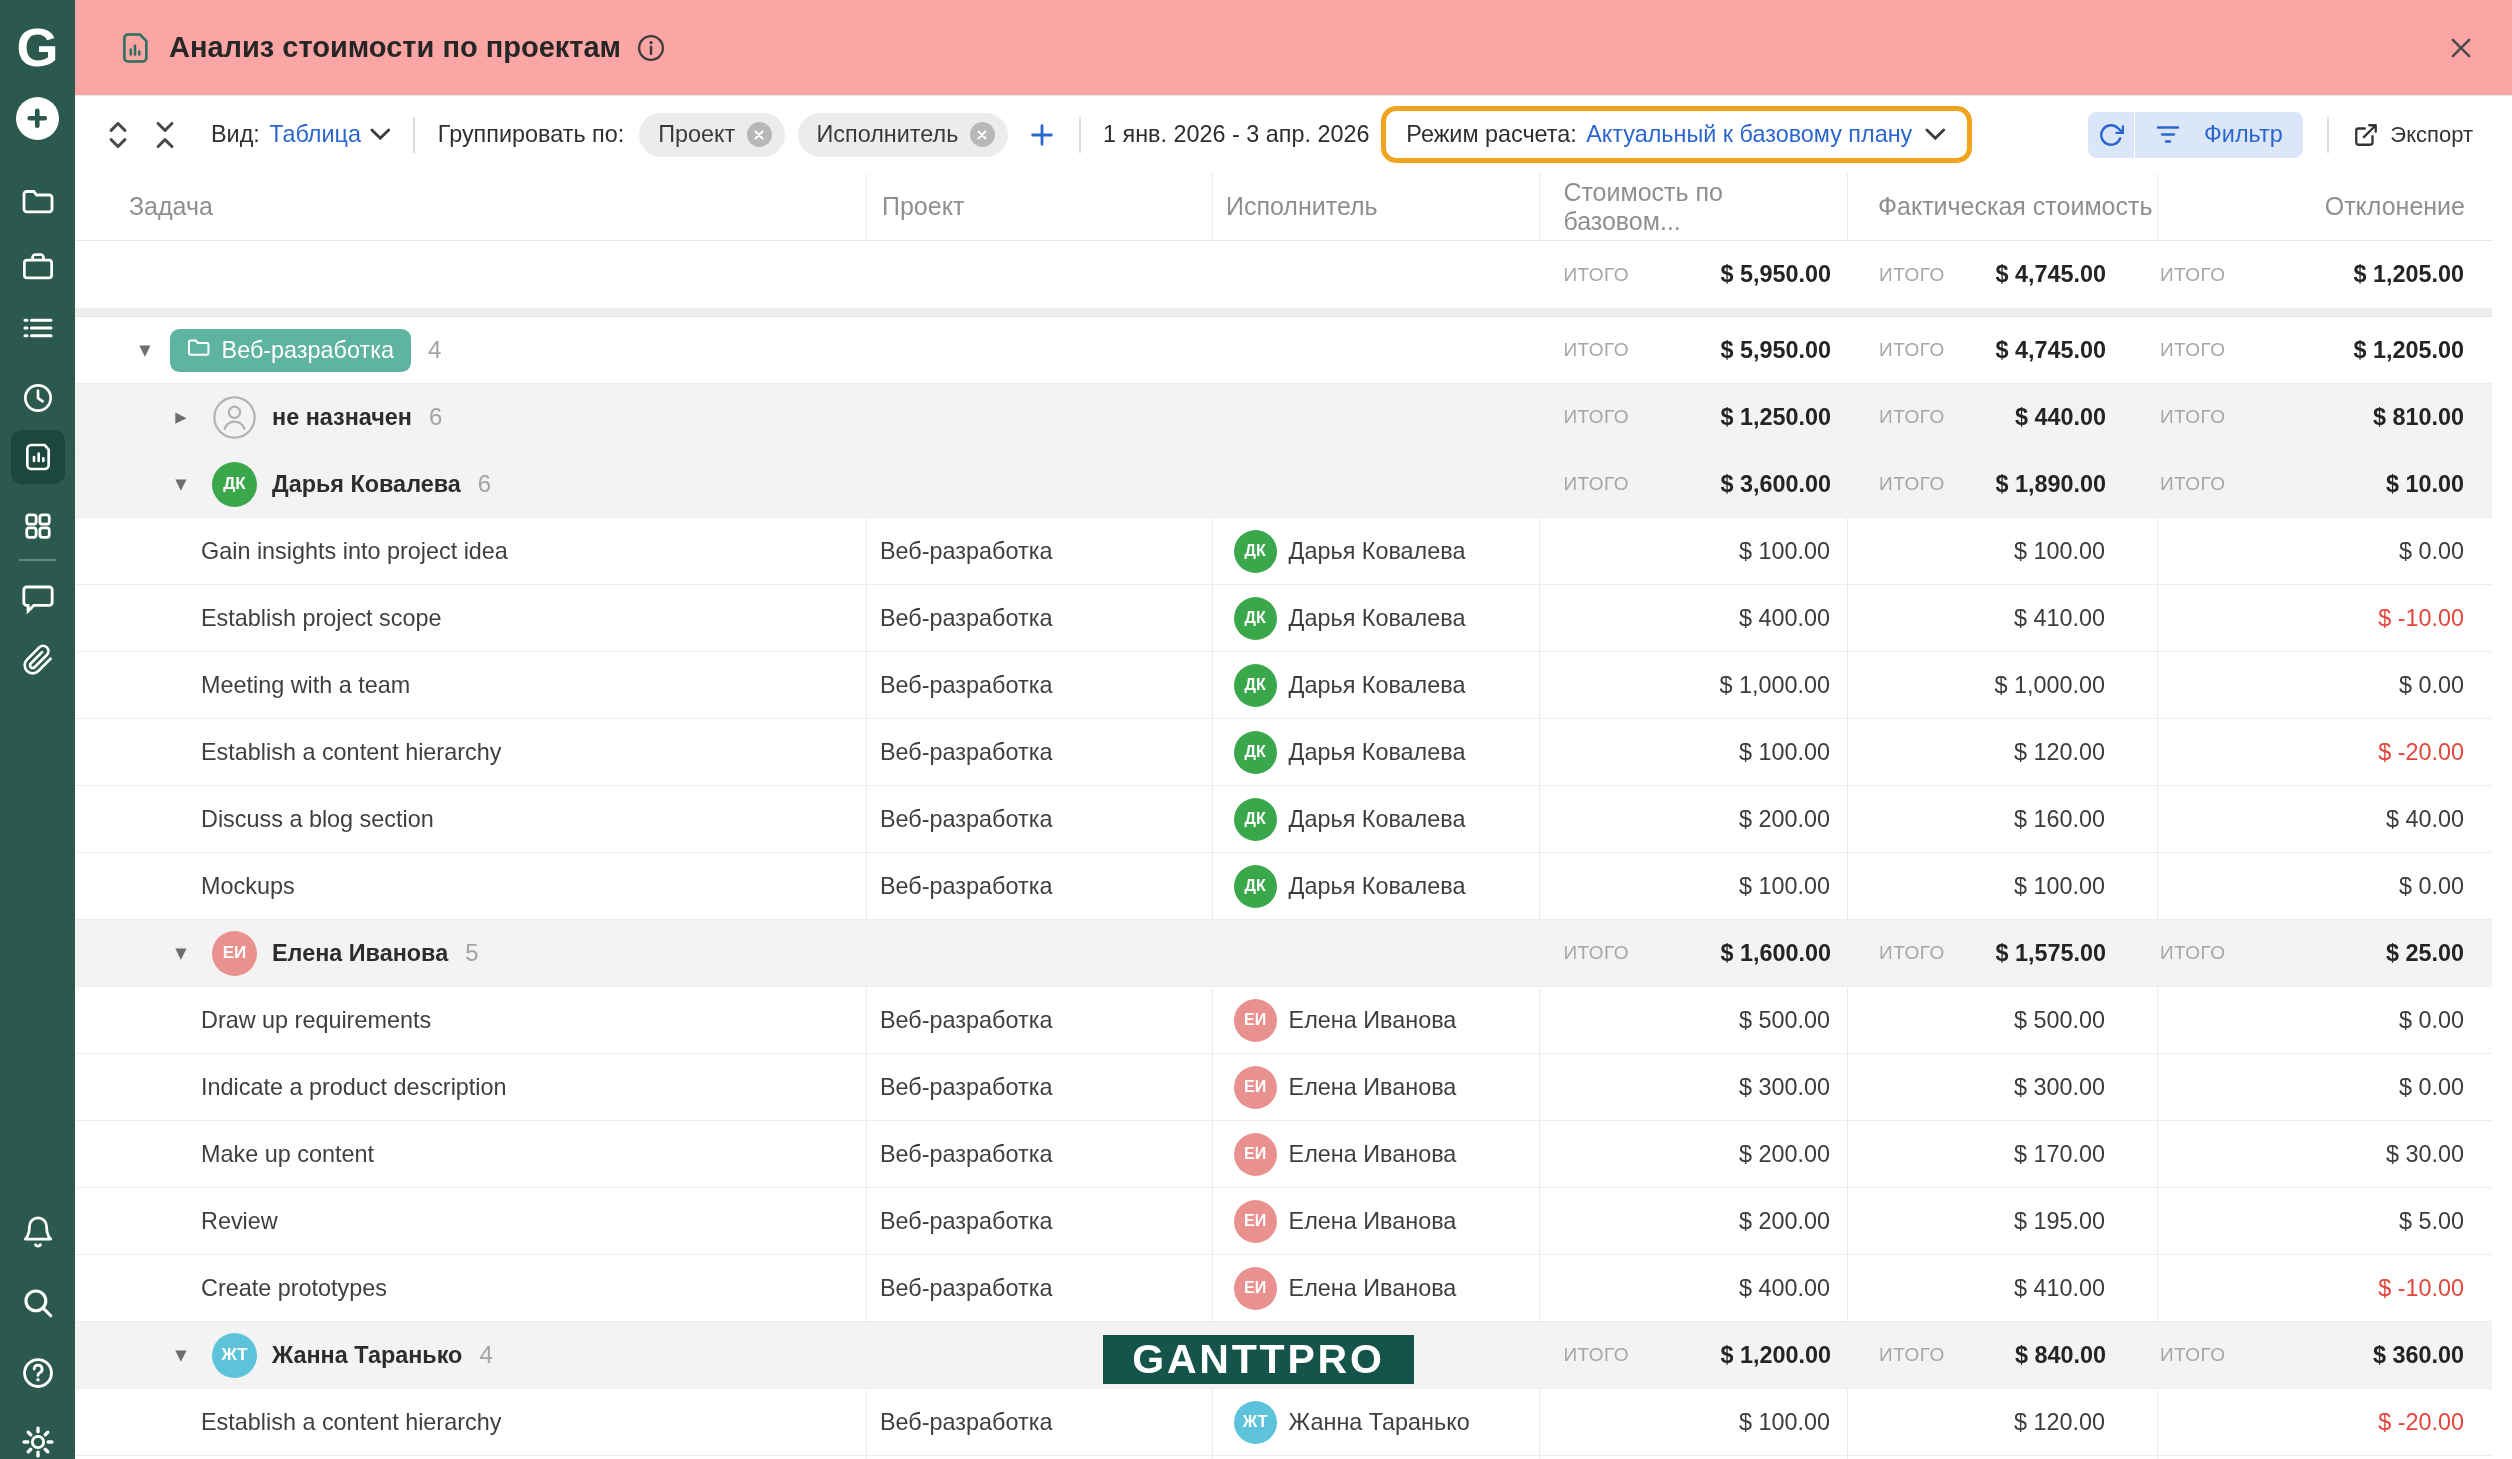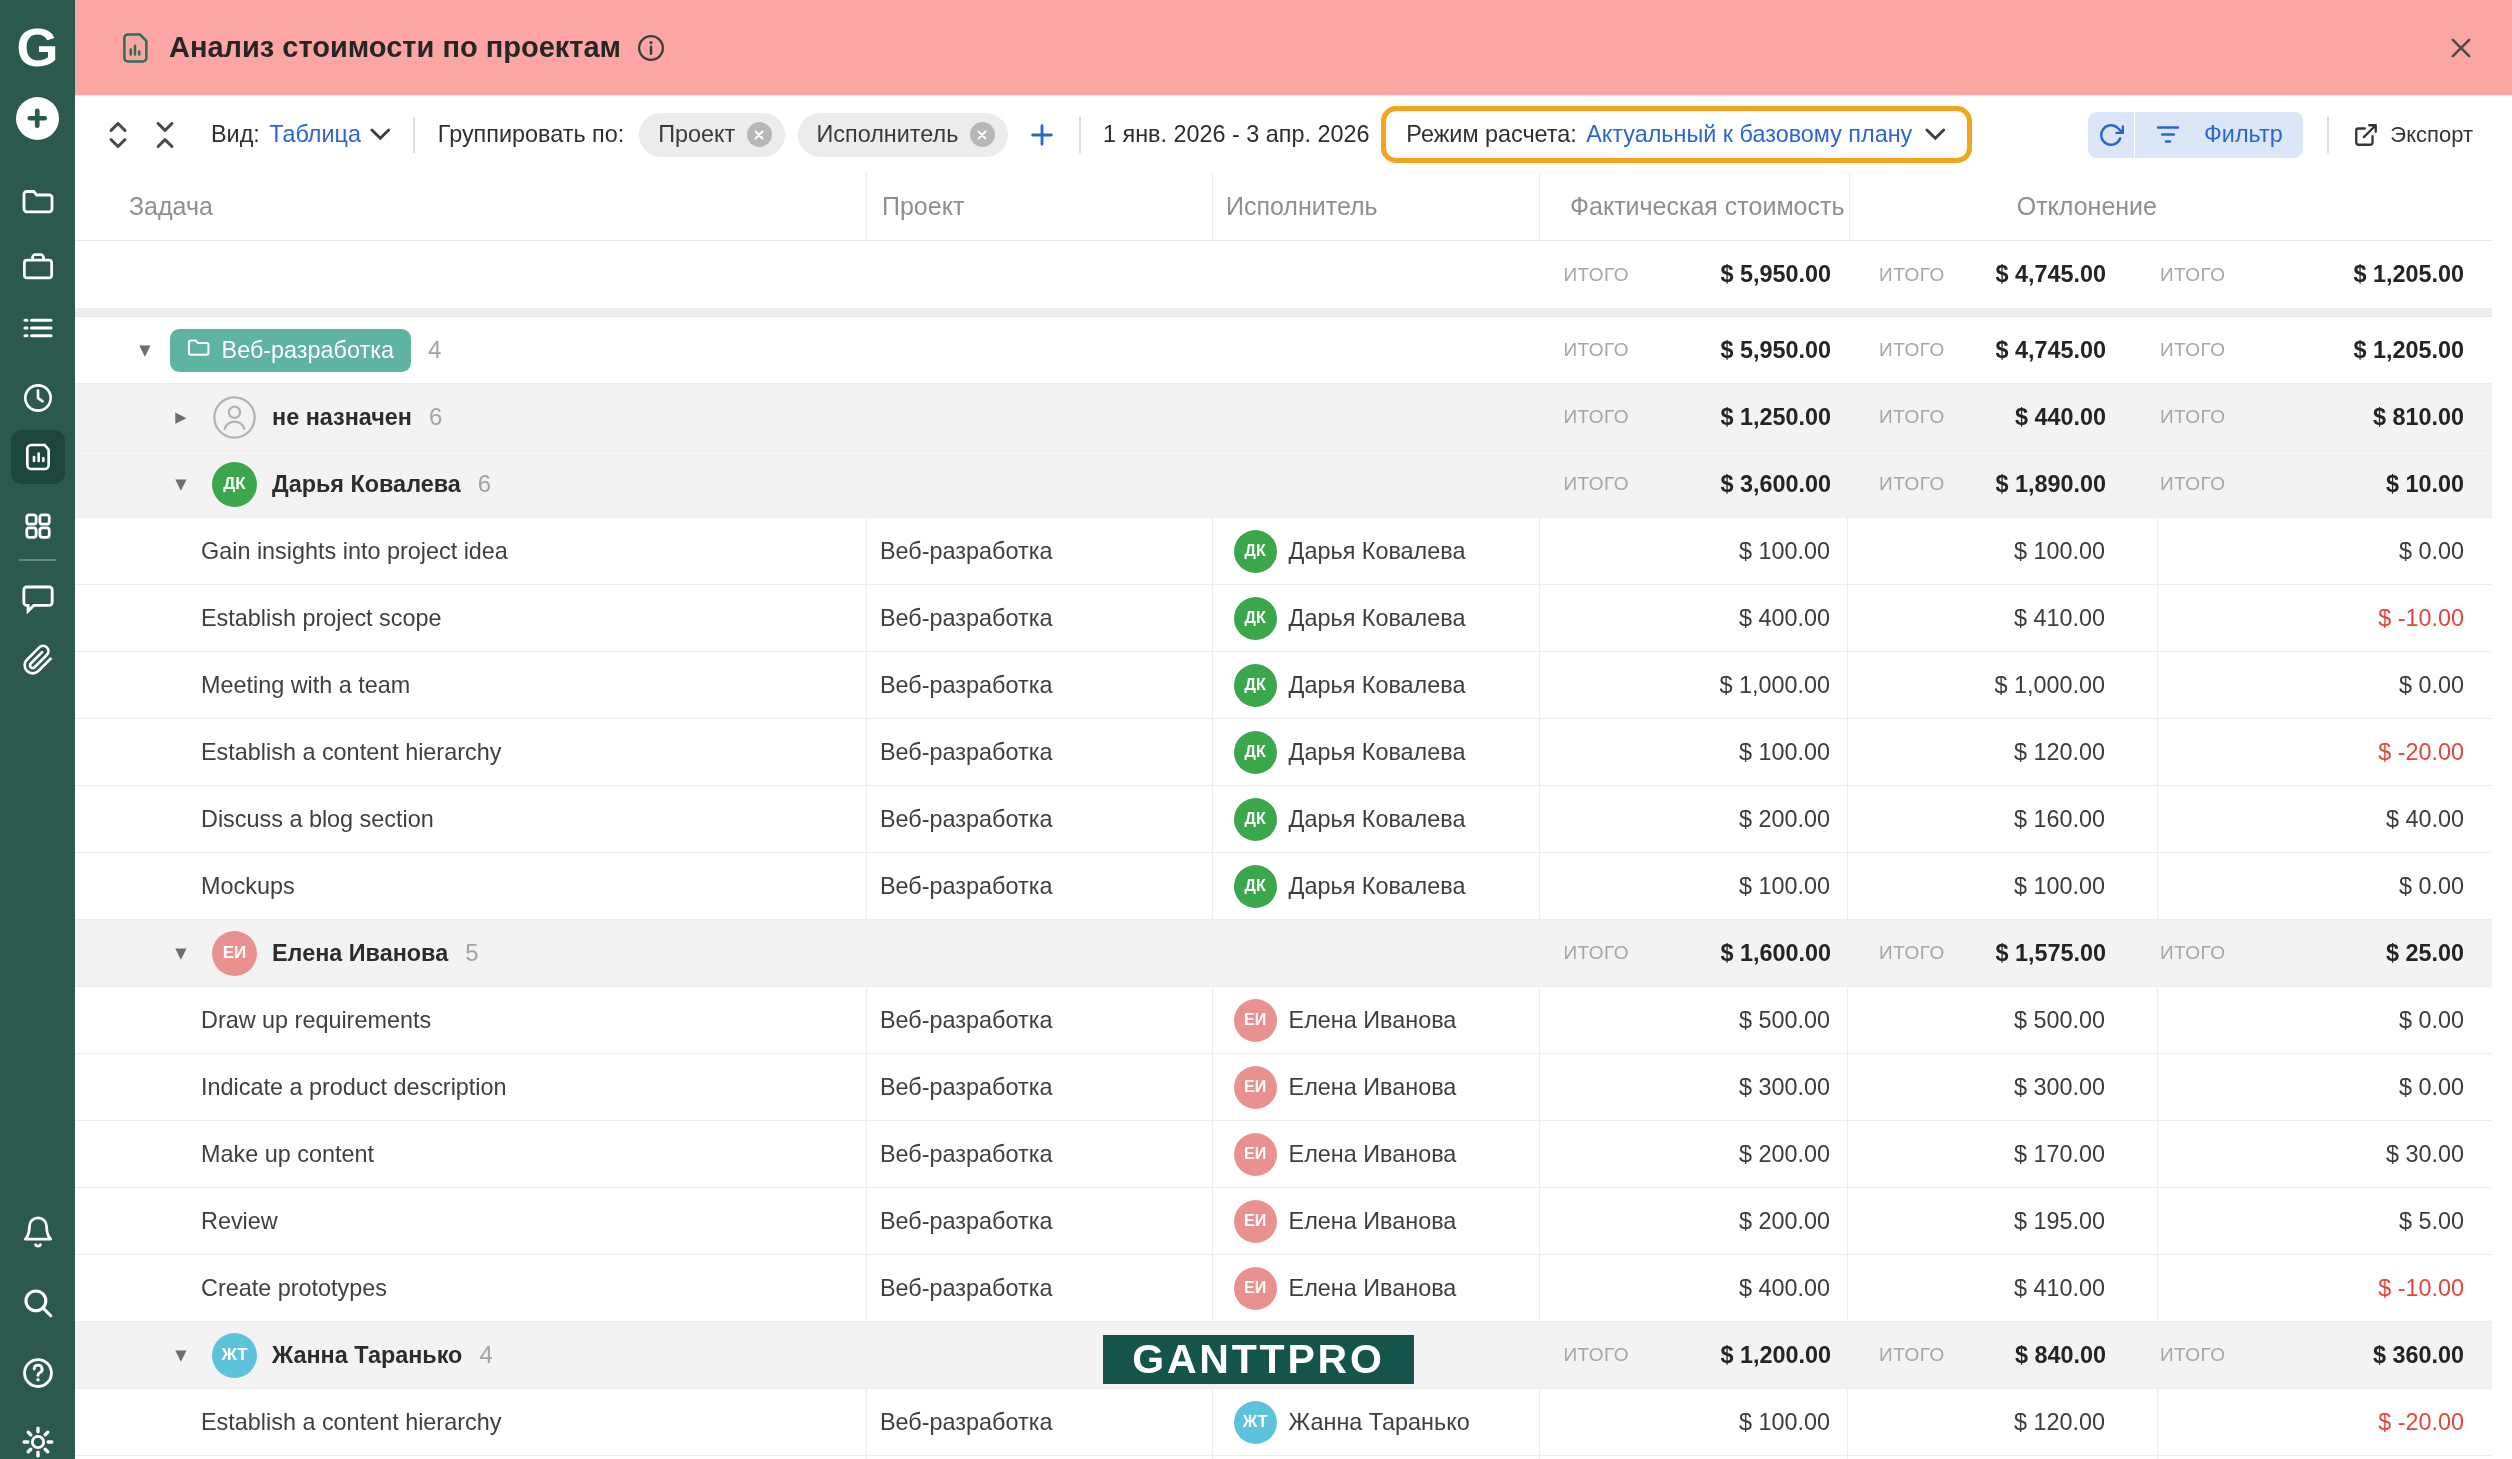--- a/index.html
+++ b/index.html
@@ -289,20 +289,21 @@
         <span>Экспорт</span>
       </span>
     </div>
   </div>
 
   <div class="table">
     <div class="thead">
       <div class="th c-task">Задача</div>
       <div class="th c-project">Проект</div>
       <div class="th c-assignee">Исполнитель</div>
+      <div class="th c-base">Стоимость по базовом...</div>
       <div class="th c-actual">Фактическая стоимость</div>
       <div class="th c-dev">Отклонение</div>
     </div>
     <div id="table-rows">
         <div class="row total">
           <div class="cell c-task"></div>
           <div class="cell c-project"></div>
           <div class="cell c-assignee"></div>
           <div class="cell money c-base">
             <span class="itogo">ИТОГО</span>

